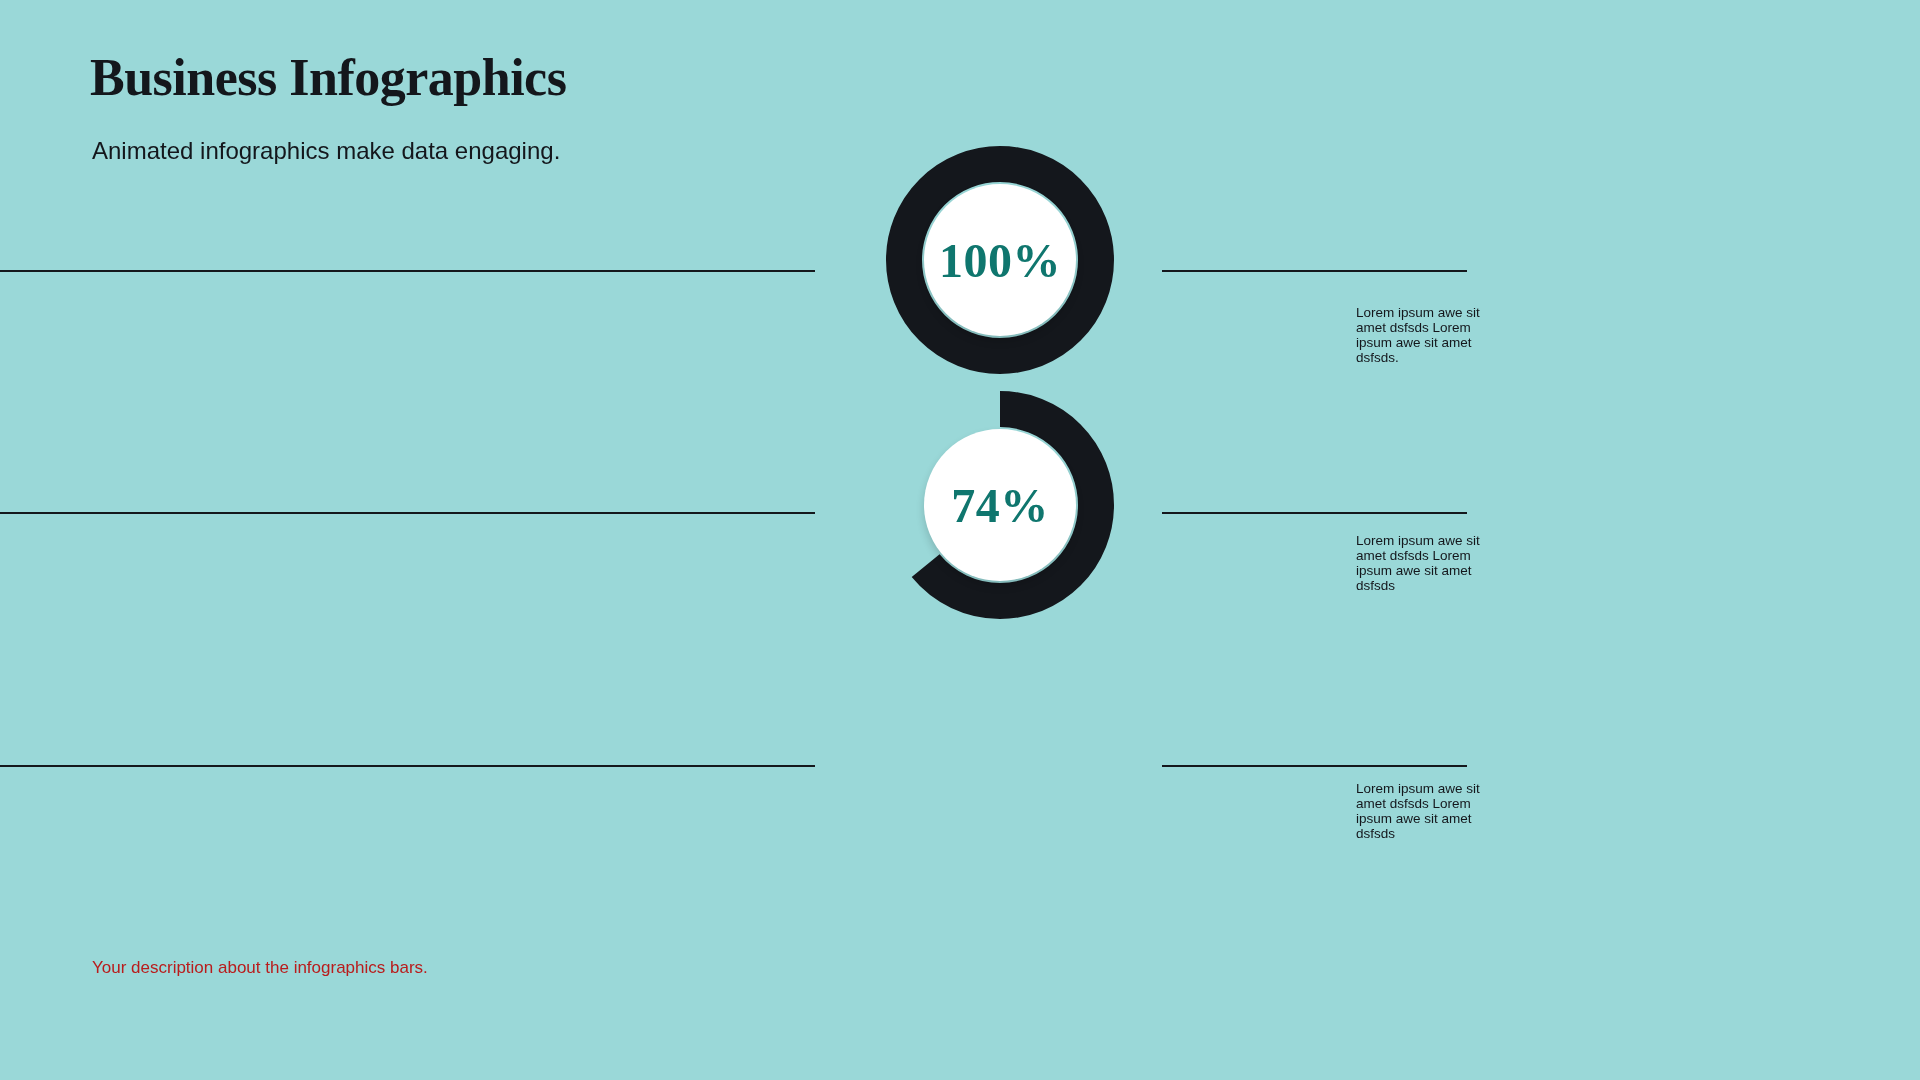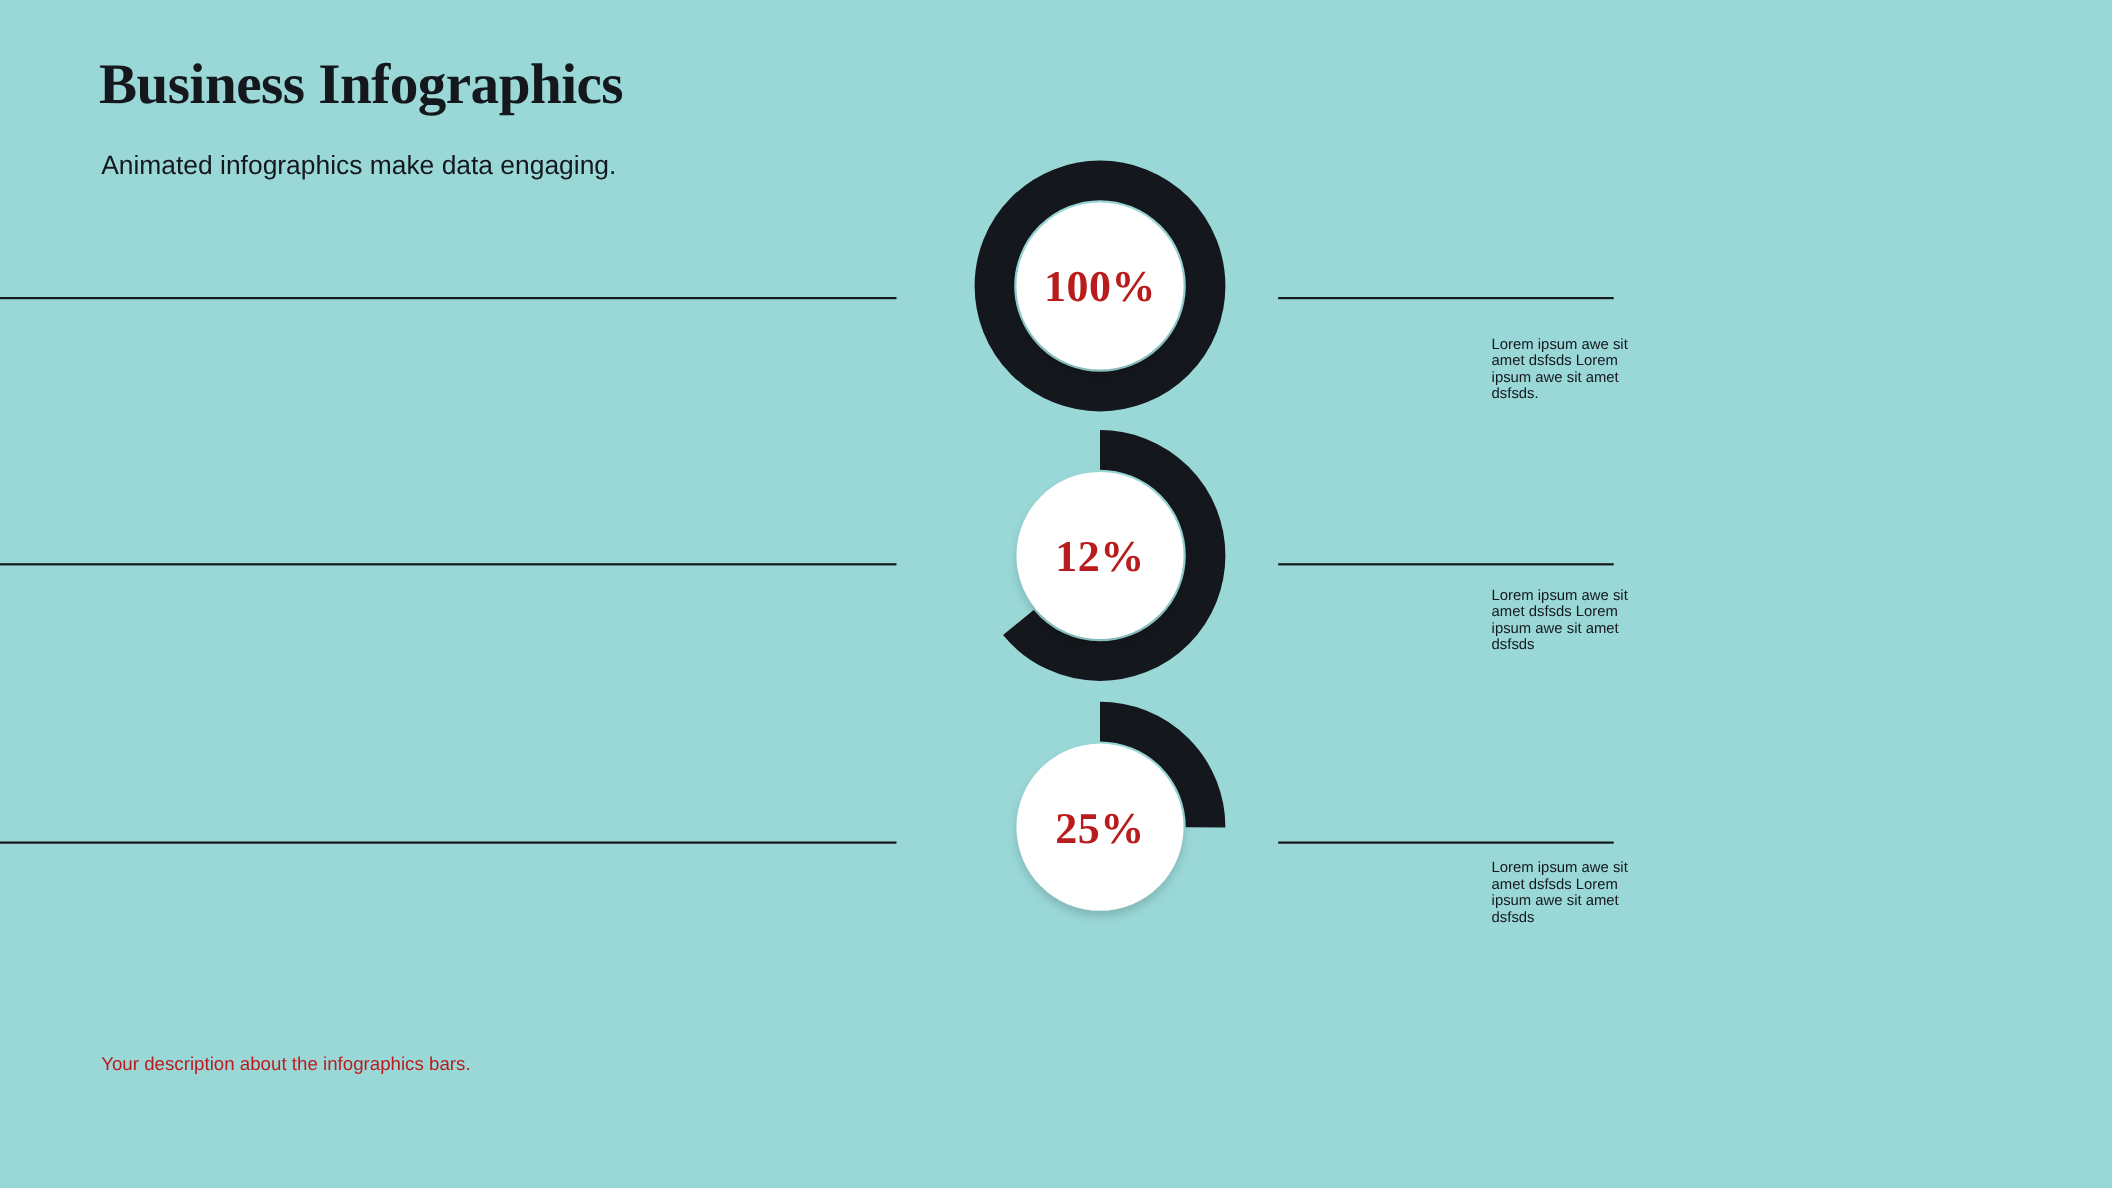--- a/index.html
+++ b/index.html
@@ -110,22 +110,22 @@
     border-radius: 50%;
     background: #ffffff;
     box-shadow: 0 5px 9px rgba(0,0,0,0.16);
     display: flex;
     align-items: center;
     justify-content: center;
   }
   .gauge .hub span {
     font-family: "Liberation Serif", serif;
     font-weight: bold;
-    font-size: 40px;
-    color: #b91c1c;
+    font-size: 48px;
+    color: #0f766e;
     letter-spacing: 0.5px;
   }
   .g1 { left: 885px; top: 145px; }
   .g2 { left: 885px; top: 390px; }
   .g3 { left: 885px; top: 637px; }
 </style>
 </head>
 <body>
 
 <div class="stage">
@@ -152,28 +152,20 @@
     <div class="hub">
       <span>100%</span>
     </div>
   </div>
 
   <div class="gauge g2">
     <svg viewBox="0 0 230 230">
       <circle cx="115" cy="115" r="96" fill="none" stroke="#14171c" stroke-width="36" stroke-dasharray="386.0 217.1" stroke-linecap="butt" transform="rotate(-90 115 115)"></circle>
     </svg>
     <div class="hub">
-      <span>12%</span>
+      <span>74%</span>
     </div>
   </div>
 
-  <div class="gauge g3">
-    <svg viewBox="0 0 230 230">
-      <circle cx="115" cy="115" r="96" fill="none" stroke="#14171c" stroke-width="36" stroke-dasharray="150.8 452.4" stroke-linecap="butt" transform="rotate(-90 115 115)"></circle>
-    </svg>
-    <div class="hub">
-      <span>25%</span>
-    </div>
-  </div>
 
   <div class="footnote">Your description about the infographics bars.</div>
 
 </div>
 
 </body></html>

